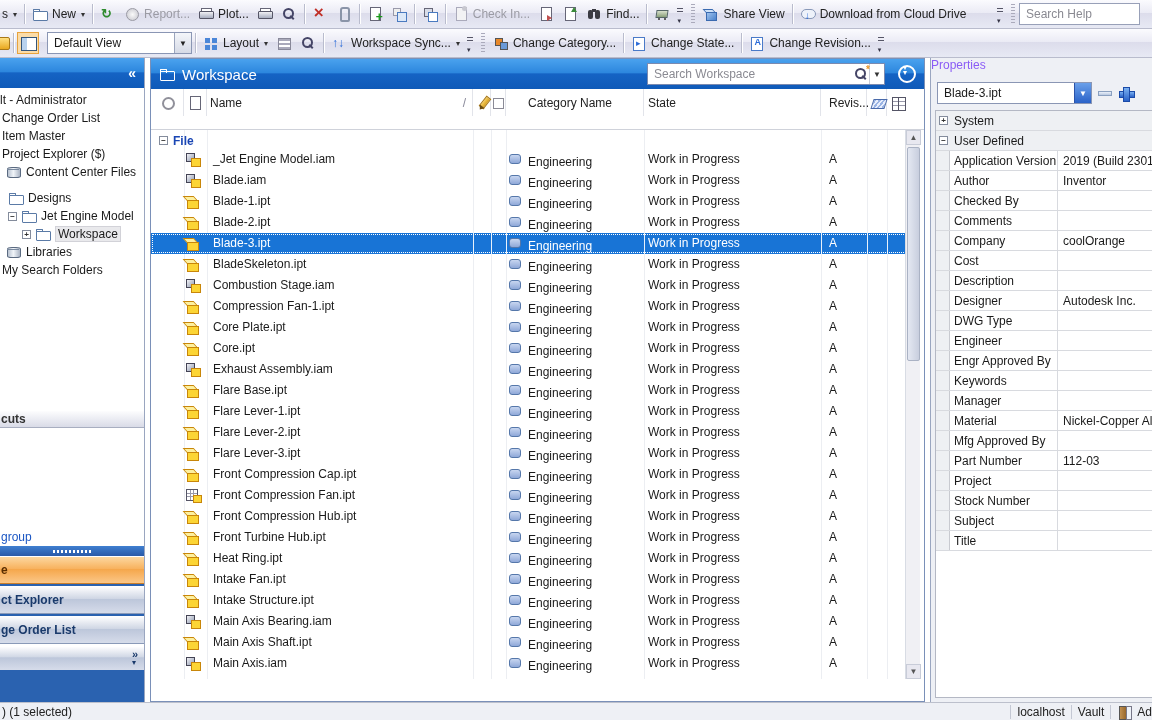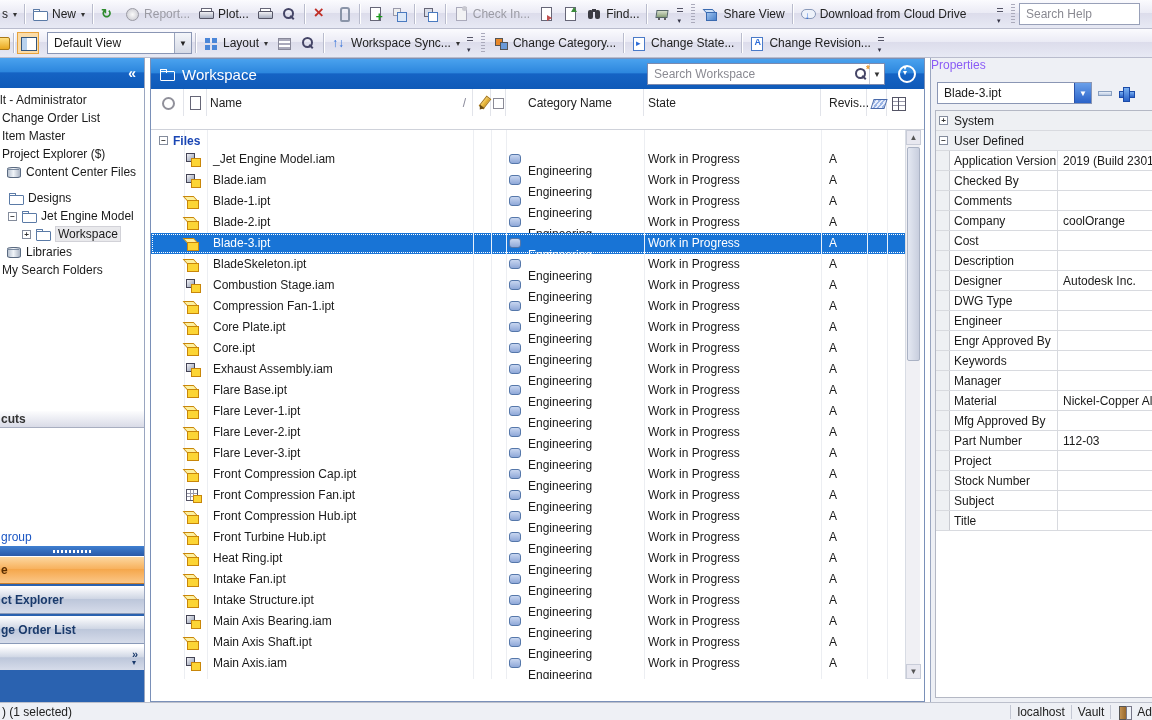--- a/index.html
+++ b/index.html
@@ -144,21 +144,21 @@
   .ws-circle::after{content:"▾";position:absolute;left:3px;top:1px;font-size:8px;color:#fff}
 
   .gridhdr{position:relative;height:41px;background:#fff;border-bottom:1px solid #cfd2da;color:#222}
   .gridhdr .hcell{position:absolute;top:0;height:27px;display:flex;align-items:center;border-right:1px solid #e2e4ea;padding-left:3px}
   .gridbody{position:relative;height:549px;background:#fff;overflow:hidden}
   .colline{position:absolute;top:0;bottom:0;width:1px;background:#eceef2}
   .grow{position:absolute;left:0;width:756px;height:21px}
   .grow .nm{position:absolute;left:62px;top:3px;white-space:nowrap}
   .grow .nicon{position:absolute;left:34px;top:2px}
   .grow .cicon{position:absolute;left:358px;top:5px}
-  .grow .cat{position:absolute;left:377px;top:15px}
+  .grow .cat{position:absolute;left:377px;top:6px}
   .grow .st{position:absolute;left:497px;top:3px}
   .grow .rv{position:absolute;left:678px;top:3px}
   .grow.selrow{background:#1874d6;color:#fff}
   .grow.selrow .vline{position:absolute;top:0;bottom:0;width:1px;background:#fff;opacity:.9}
   .grow.selrow::after{content:"";position:absolute;inset:1px;border:1px dotted #fff;pointer-events:none}
   .grphdr{position:absolute;left:0;top:2px;height:17px;display:flex;align-items:center;gap:5px;padding-left:8px;font-weight:bold;color:#1a46b4}
   .vscroll{position:absolute;right:4px;top:0;width:15px;height:549px;background:#f0f0f4;border-left:1px solid #d8dce4}
   .vbtn{position:absolute;left:0;width:15px;height:15px;background:#e8e8f0;border:1px solid #c8ccd8;color:#555;font-size:8px;line-height:13px;text-align:center}
   .vthumb{position:absolute;left:1px;top:17px;width:13px;height:214px;background:linear-gradient(90deg,#e4e8f2,#c8cede);border:1px solid #aab2c4;border-radius:2px}
   .tabstrip{position:relative;height:26px;margin-top:8px;background:#c9cdd9;border-top:1px solid #9aa0b0;display:flex;align-items:flex-end;padding-left:4px}
@@ -442,21 +442,21 @@
       <div class="colline" style="left:322px"></div>
         <div class="colline" style="left:340px"></div>
       <div class="colline" style="left:355px"></div>
         <div class="colline" style="left:493px"></div>
       <div class="colline" style="left:670px"></div>
         <div class="colline" style="left:716px"></div>
       <div class="colline" style="left:736px"></div>
         <div class="colline" style="left:756px"></div>
       <div class="grphdr">
         <span class="exp">−</span>
-        <span>Files</span>
+        <span>File</span>
       </div>
       <div id="gridrows">
           <div class="grow" style="top: 19px;">
             <span class="ic asmi nicon"></span>
             <span class="nm">_Jet Engine Model.iam</span>
             <span class="cati cicon"></span>
             <span class="cat">Engineering</span>
             <span class="st">Work in Progress</span>
             <span class="rv">A</span>
           </div>
@@ -690,20 +690,25 @@
           <span>System</span>
         </div>
         <div class="prow sect">
           <span class="exp">−</span>
           <span>User Defined</span>
         </div>
         <div class="prow">
           <span class="gut"></span>
           <span class="plabel">Application Version</span>
           <span class="pvalue">2019 (Build 23013</span>
+        </div>
+        <div class="prow">
+          <span class="gut"></span>
+          <span class="plabel">Author</span>
+          <span class="pvalue">Inventor</span>
         </div>
         <div class="prow">
           <span class="gut"></span>
           <span class="plabel">Checked By</span>
           <span class="pvalue"></span>
         </div>
         <div class="prow">
           <span class="gut"></span>
           <span class="plabel">Comments</span>
           <span class="pvalue"></span>

